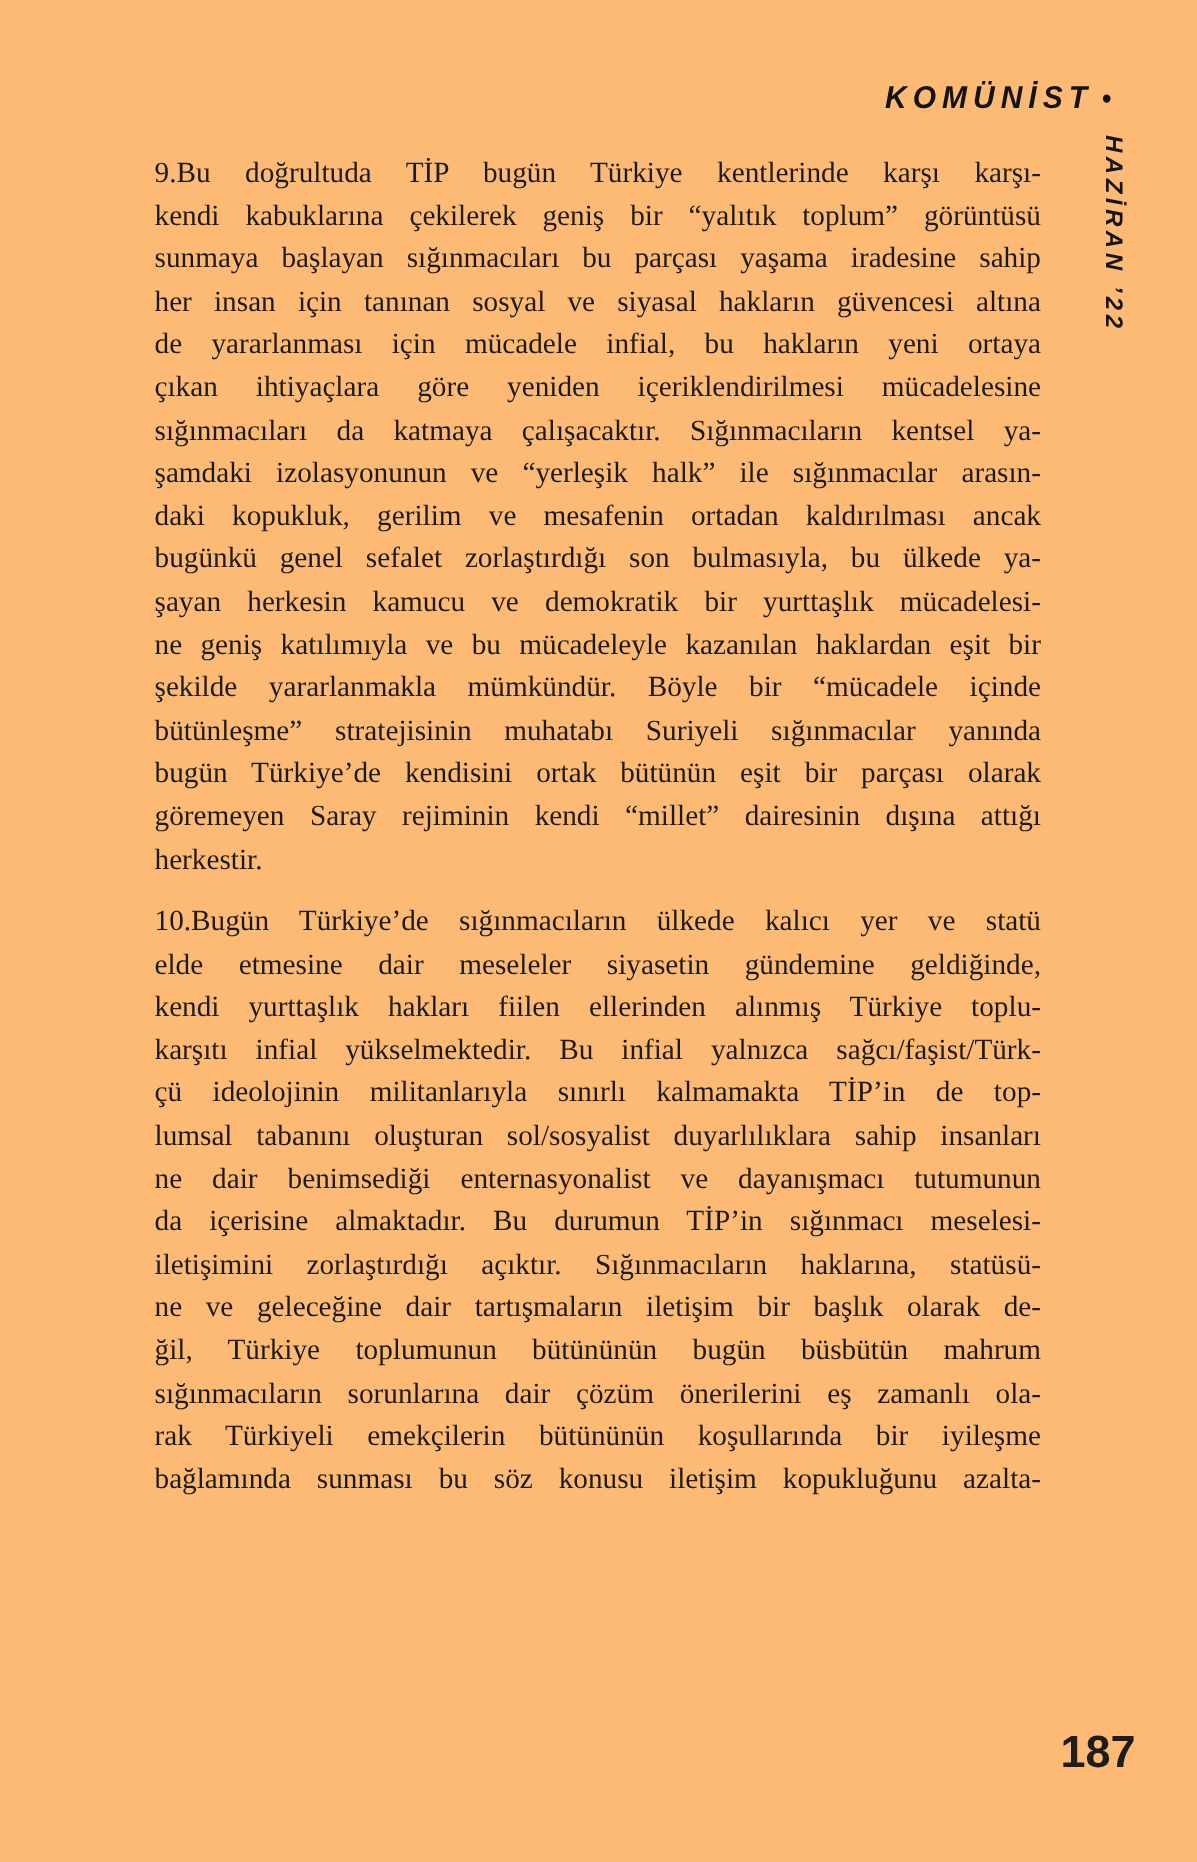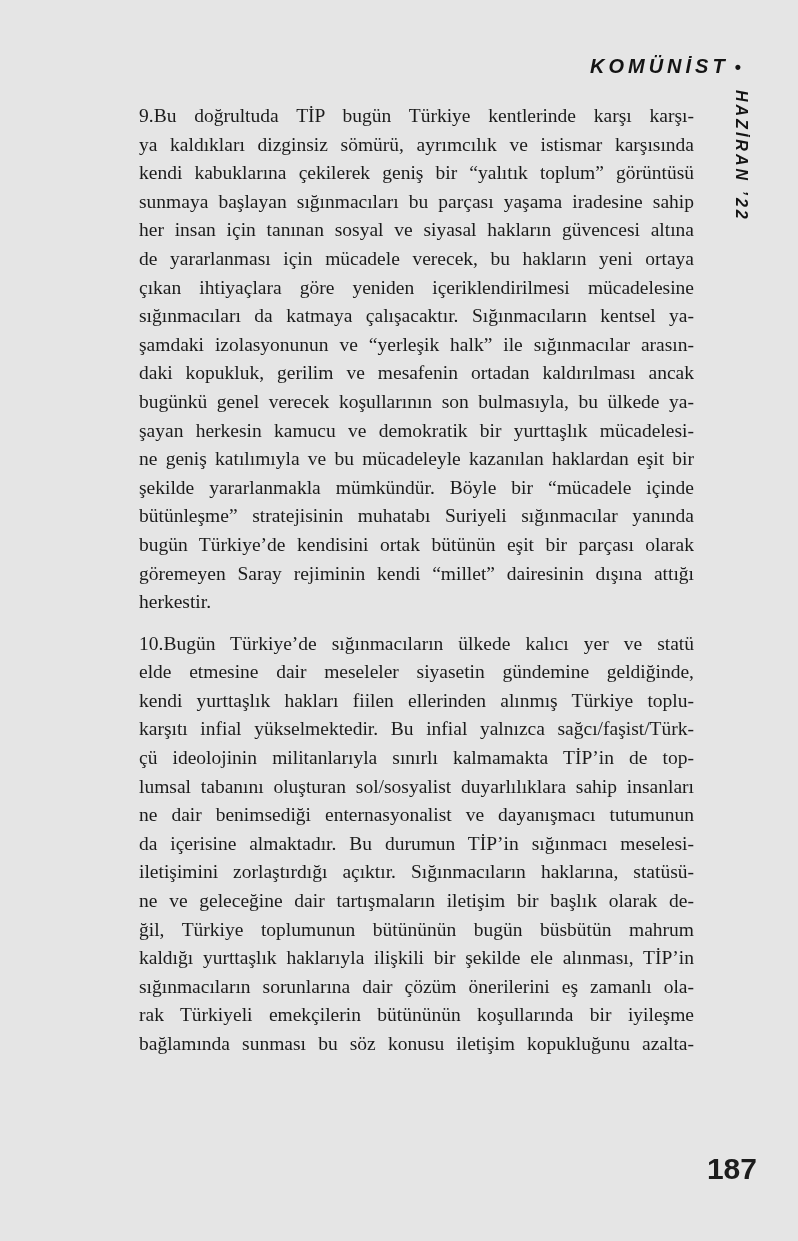--- a/index.html
+++ b/index.html
@@ -4,21 +4,21 @@
 <style>
   html, body {
     margin: 0;
     padding: 0;
     background: #ffffff;
   }
   .page {
     position: relative;
     width: 798px;
     height: 1241px;
-    background: #e5e5e5;
+    background: #fdba74;
     overflow: hidden;
     font-family: "Liberation Serif", "DejaVu Serif", serif;
   }
   .header {
     position: absolute;
     top: 55px;
     right: 57px;
     font-family: "Liberation Sans", "DejaVu Sans", sans-serif;
     font-weight: 700;
     font-style: italic;
@@ -56,21 +56,20 @@
     line-height: 28.6px;
     color: #1b1b1b;
   }
   .paragraph { margin: 0; }
   .paragraph + .paragraph { margin-top: 13px; }
   .line {
     text-align: justify;
     text-align-last: justify;
     height: 28.6px;
     overflow: hidden;
-    margin-left: 36px;
   }
   .line.last {
     text-align-last: left;
   }
   .pageno {
     position: absolute;
     top: 1152px;
     right: 41px;
     font-family: "Liberation Sans", "DejaVu Sans", sans-serif;
     font-weight: 600;
@@ -82,50 +81,48 @@
 <body>
 
 <div class="page">
   <div class="header">
     <span>KOMÜNİST</span><span class="bullet">•</span>
   </div>
   <div class="issue">HAZİRAN ’22</div>
   <div class="text-block" id="text-block">
       <div class="paragraph">
         <div class="line">9.Bu doğrultuda TİP bugün Türkiye kentlerinde karşı karşı-</div>
-        <div class="line">ya kaldıkları dizginsiz sömürü, ayrımcılık ve istismar karşısında</div>
         <div class="line">kendi kabuklarına çekilerek geniş bir “yalıtık toplum” görüntüsü</div>
         <div class="line">sunmaya başlayan sığınmacıları bu parçası yaşama iradesine sahip</div>
         <div class="line">her insan için tanınan sosyal ve siyasal hakların güvencesi altına</div>
-        <div class="line">de yararlanması için mücadele verecek, bu hakların yeni ortaya</div>
+        <div class="line">de yararlanması için mücadele infial, bu hakların yeni ortaya</div>
         <div class="line">çıkan ihtiyaçlara göre yeniden içeriklendirilmesi mücadelesine</div>
         <div class="line">sığınmacıları da katmaya çalışacaktır. Sığınmacıların kentsel ya-</div>
         <div class="line">şamdaki izolasyonunun ve “yerleşik halk” ile sığınmacılar arasın-</div>
         <div class="line">daki kopukluk, gerilim ve mesafenin ortadan kaldırılması ancak</div>
-        <div class="line">bugünkü genel verecek koşullarının son bulmasıyla, bu ülkede ya-</div>
+        <div class="line">bugünkü genel sefalet zorlaştırdığı son bulmasıyla, bu ülkede ya-</div>
         <div class="line">şayan herkesin kamucu ve demokratik bir yurttaşlık mücadelesi-</div>
         <div class="line">ne geniş katılımıyla ve bu mücadeleyle kazanılan haklardan eşit bir</div>
         <div class="line">şekilde yararlanmakla mümkündür. Böyle bir “mücadele içinde</div>
         <div class="line">bütünleşme” stratejisinin muhatabı Suriyeli sığınmacılar yanında</div>
         <div class="line">bugün Türkiye’de kendisini ortak bütünün eşit bir parçası olarak</div>
         <div class="line">göremeyen Saray rejiminin kendi “millet” dairesinin dışına attığı</div>
         <div class="line last">herkestir.</div>
       </div>
       <div class="paragraph">
         <div class="line">10.Bugün Türkiye’de sığınmacıların ülkede kalıcı yer ve statü</div>
         <div class="line">elde etmesine dair meseleler siyasetin gündemine geldiğinde,</div>
         <div class="line">kendi yurttaşlık hakları fiilen ellerinden alınmış Türkiye toplu-</div>
         <div class="line">karşıtı infial yükselmektedir. Bu infial yalnızca sağcı/faşist/Türk-</div>
         <div class="line">çü ideolojinin militanlarıyla sınırlı kalmamakta TİP’in de top-</div>
         <div class="line">lumsal tabanını oluşturan sol/sosyalist duyarlılıklara sahip insanları</div>
         <div class="line">ne dair benimsediği enternasyonalist ve dayanışmacı tutumunun</div>
         <div class="line">da içerisine almaktadır. Bu durumun TİP’in sığınmacı meselesi-</div>
         <div class="line">iletişimini zorlaştırdığı açıktır. Sığınmacıların haklarına, statüsü-</div>
         <div class="line">ne ve geleceğine dair tartışmaların iletişim bir başlık olarak de-</div>
         <div class="line">ğil, Türkiye toplumunun bütününün bugün büsbütün mahrum</div>
-        <div class="line">kaldığı yurttaşlık haklarıyla ilişkili bir şekilde ele alınması, TİP’in</div>
         <div class="line">sığınmacıların sorunlarına dair çözüm önerilerini eş zamanlı ola-</div>
         <div class="line">rak Türkiyeli emekçilerin bütününün koşullarında bir iyileşme</div>
         <div class="line">bağlamında sunması bu söz konusu iletişim kopukluğunu azalta-</div>
       </div>
     </div>
   <div class="pageno">187</div>
 </div>
 
 </body></html>

